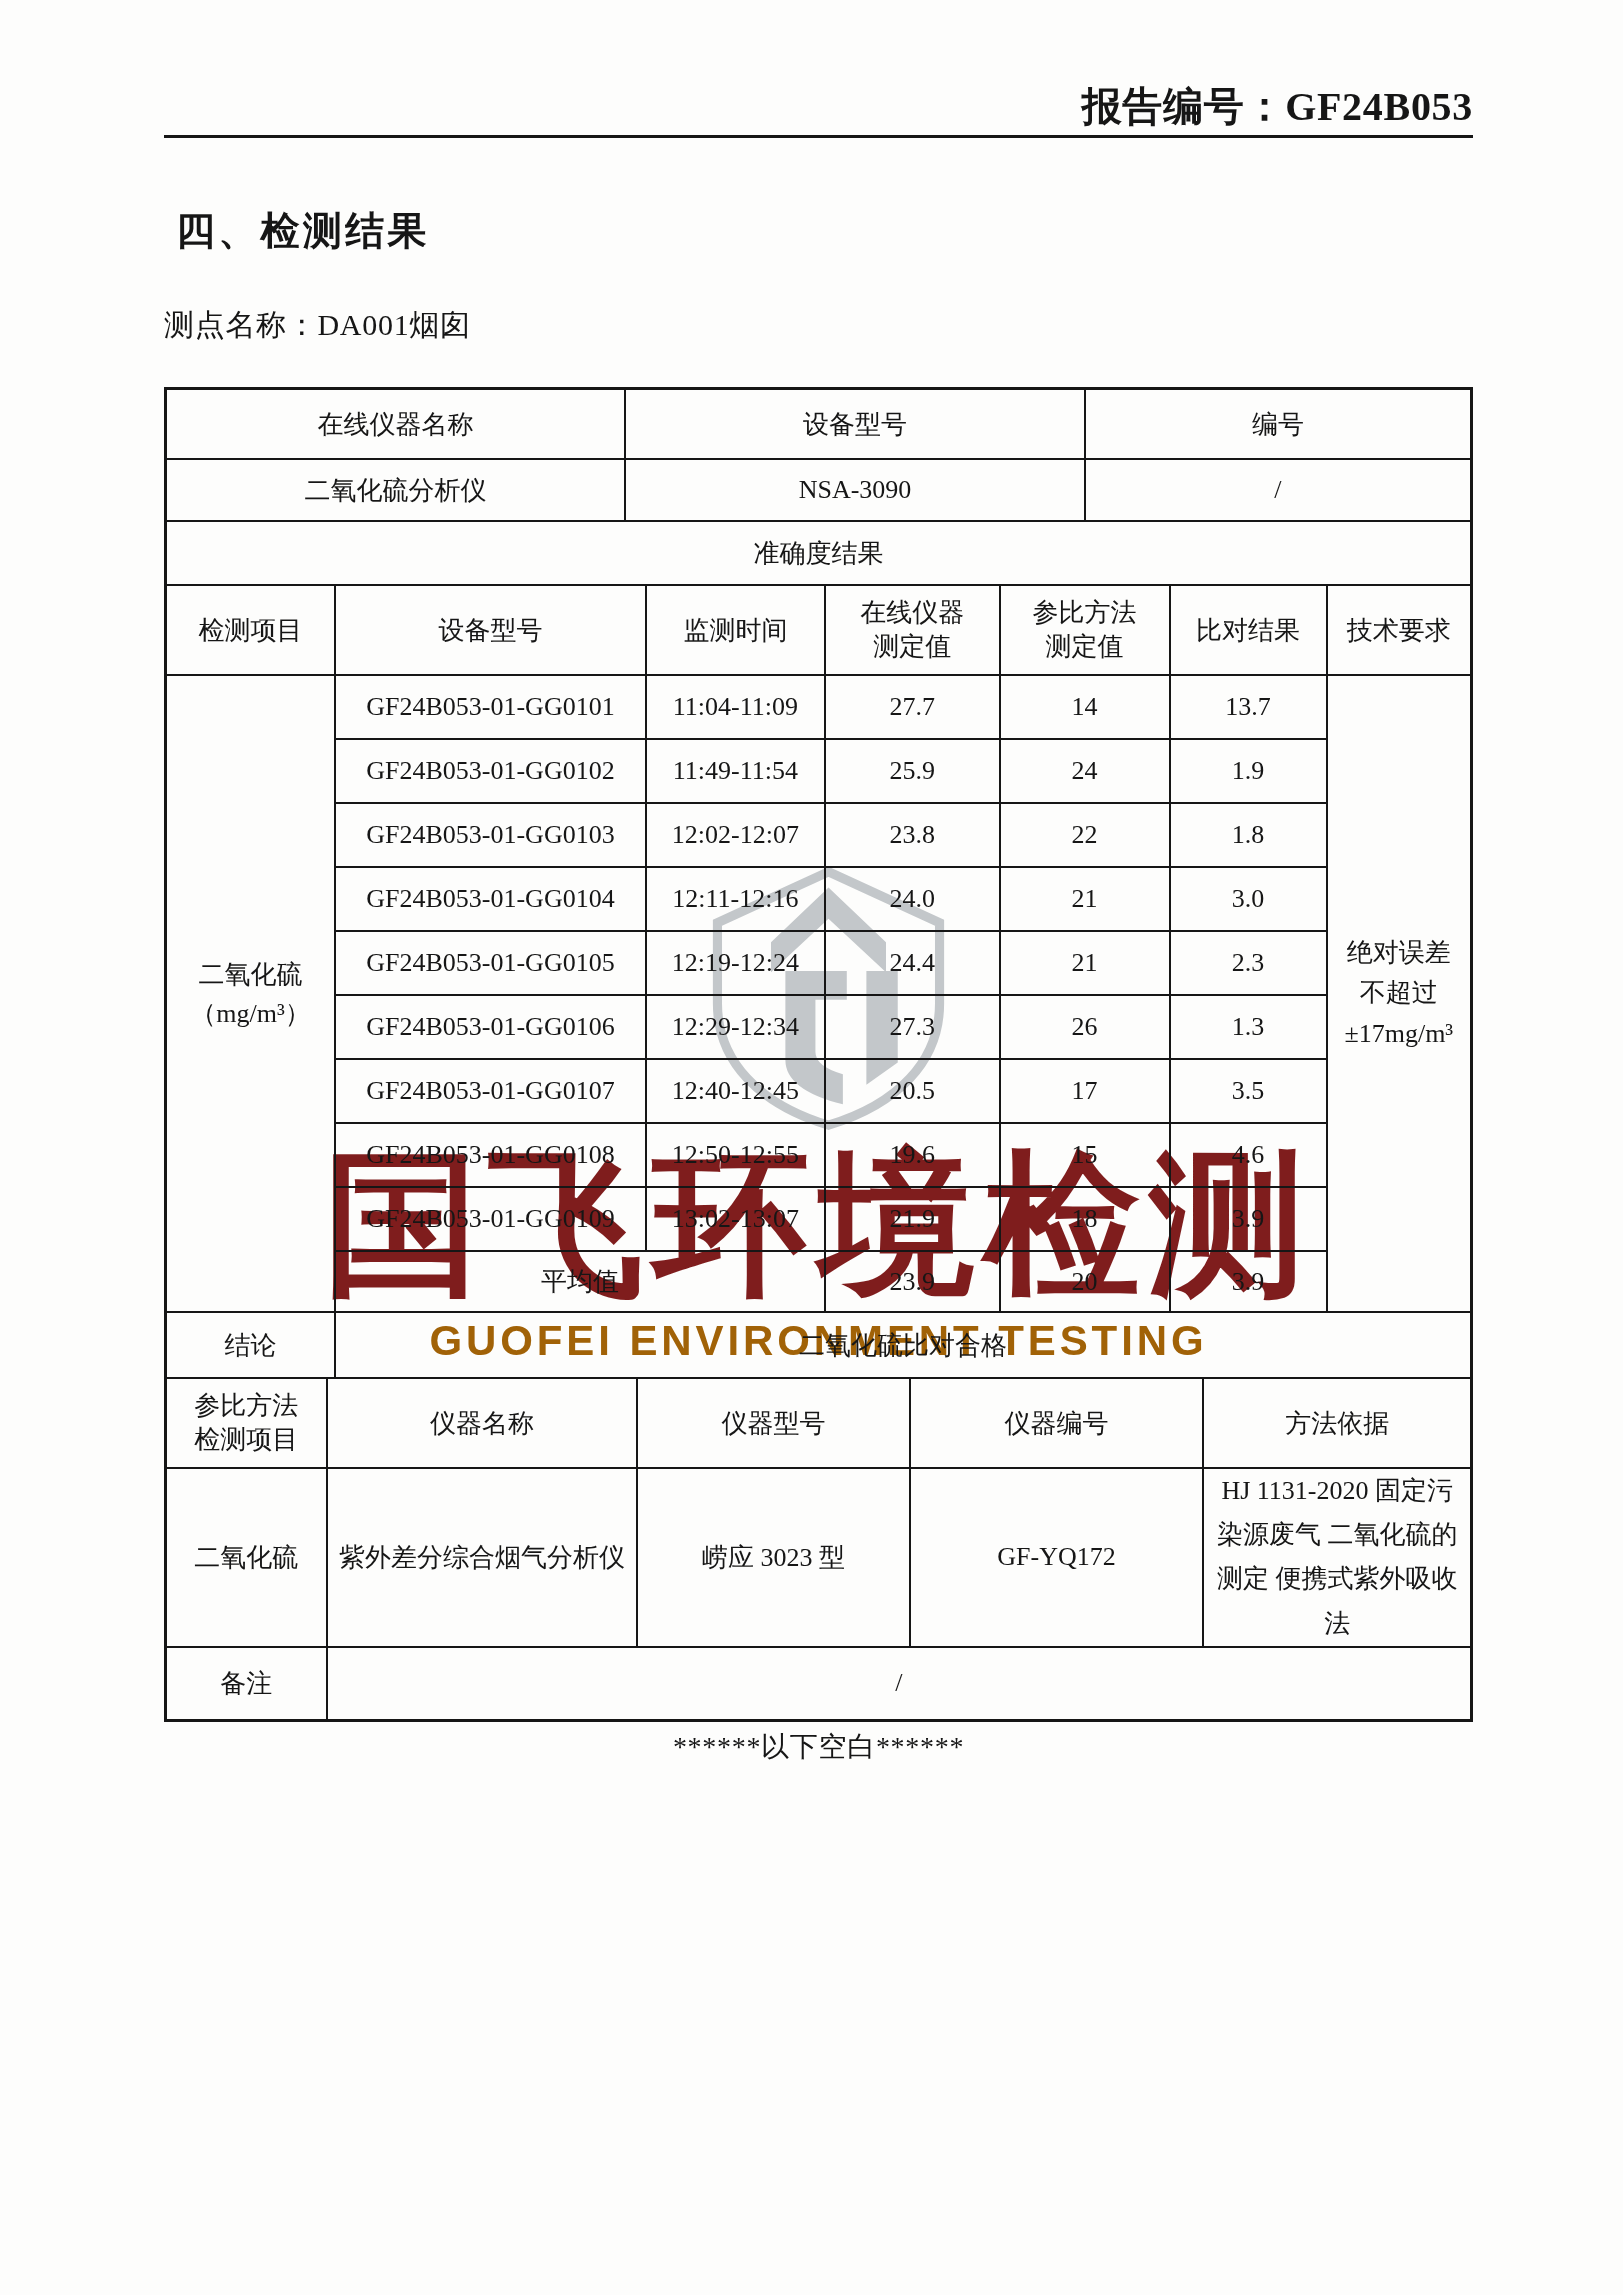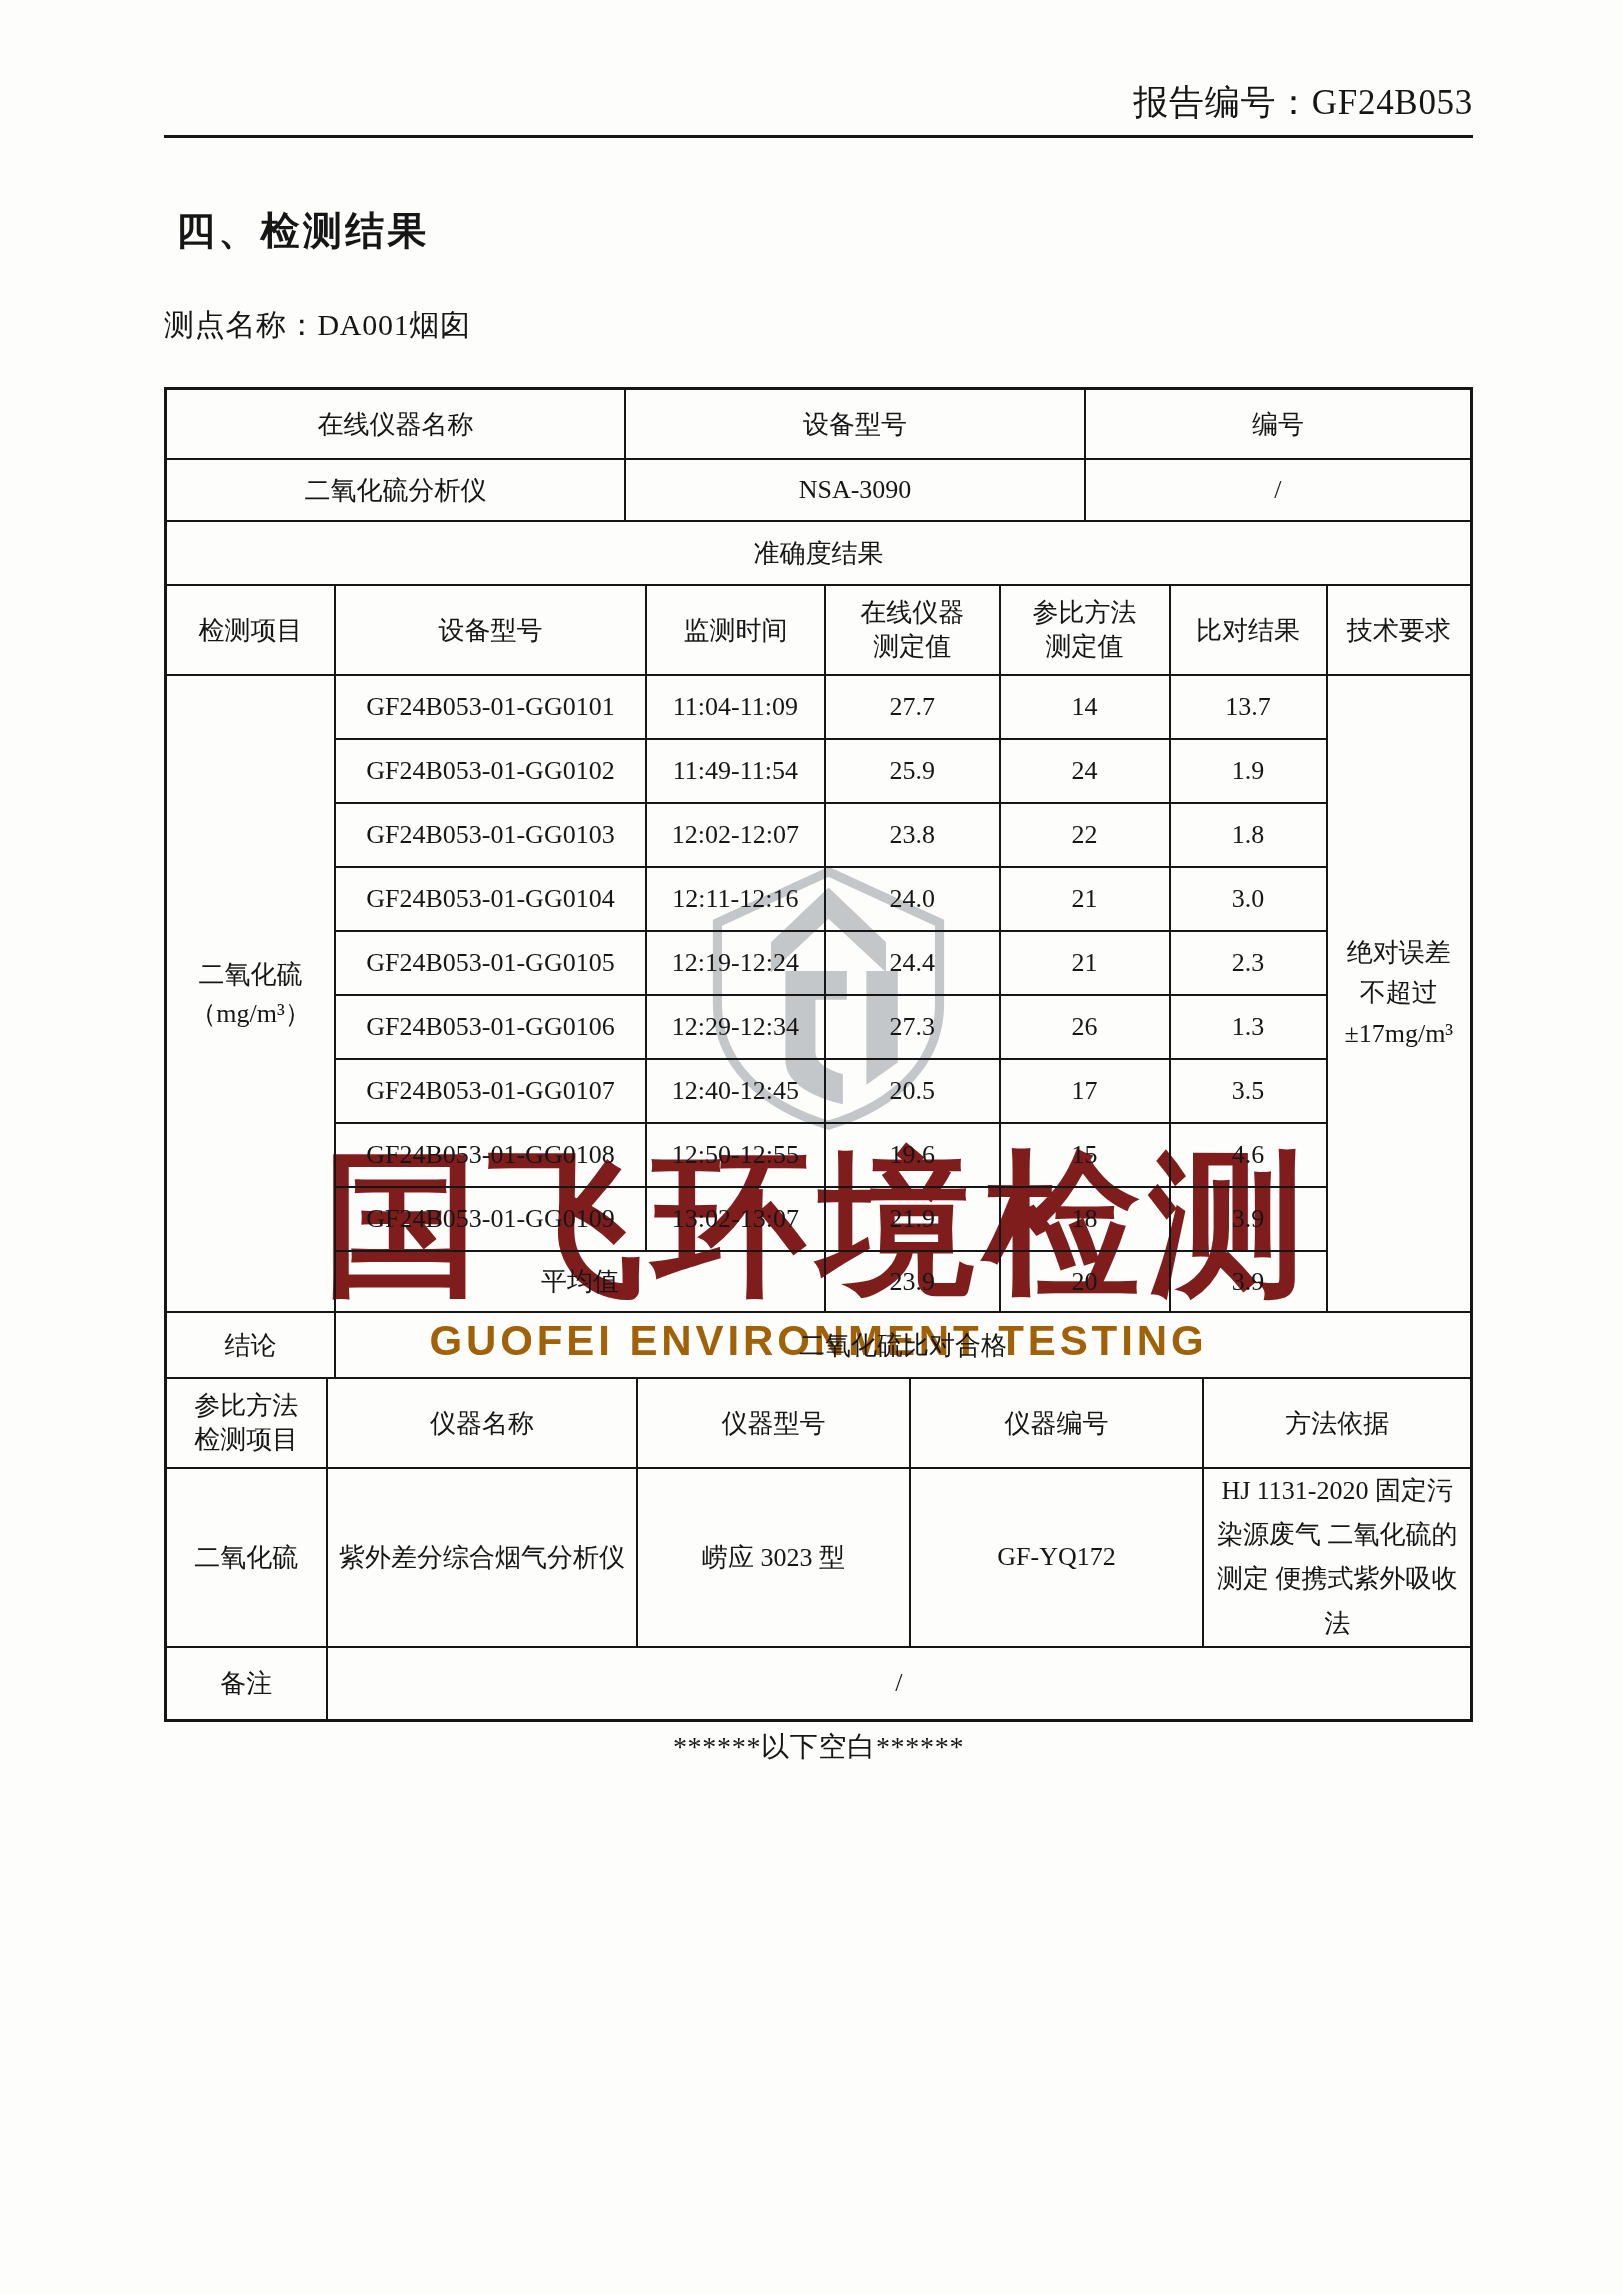--- a/index.html
+++ b/index.html
@@ -16,21 +16,21 @@
     font-family:"Liberation Sans","DejaVu Sans",sans-serif;font-weight:bold;
     font-size:156px;letter-spacing:9.2px;color:#7f1d1d;white-space:nowrap;
   }
   .wm-en{
     position:absolute;left:164px;top:1317px;width:1309px;text-align:center;
     font-family:"Liberation Sans","DejaVu Sans",sans-serif;font-weight:bold;
     font-size:42px;letter-spacing:3.9px;color:#a16207;white-space:nowrap;
   }
   
   .content{position:absolute;left:164px;top:0;width:1309px;z-index:2;}
-  .report-no{position:absolute;top:79px;right:0;font-size:35px;font-weight:normal;letter-spacing:0.7px;}
+  .report-no{position:absolute;top:79px;right:0;font-size:40px;font-weight:bold;letter-spacing:0.7px;}
   .header-rule{position:absolute;top:135px;left:0;width:100%;height:3.3px;background:#161616;}
   .section-title{position:absolute;top:192px;left:0;margin:12px;font-size:39px;font-weight:bold;letter-spacing:3.3px;}
   .site-line{position:absolute;top:305px;left:0;font-size:30px;letter-spacing:0.7px;}
   
   .tablewrap{position:absolute;top:387px;left:0;width:1309px;border:3.3px solid #161616;box-sizing:border-box;}
   .tablewrap table{width:100%;border-collapse:collapse;table-layout:fixed;}
   .tablewrap td{
     border-right:2.6px solid #161616;border-bottom:2.6px solid #161616;
     text-align:center;vertical-align:middle;font-size:26px;color:#161616;
     padding:0 6.5px;overflow:hidden;

